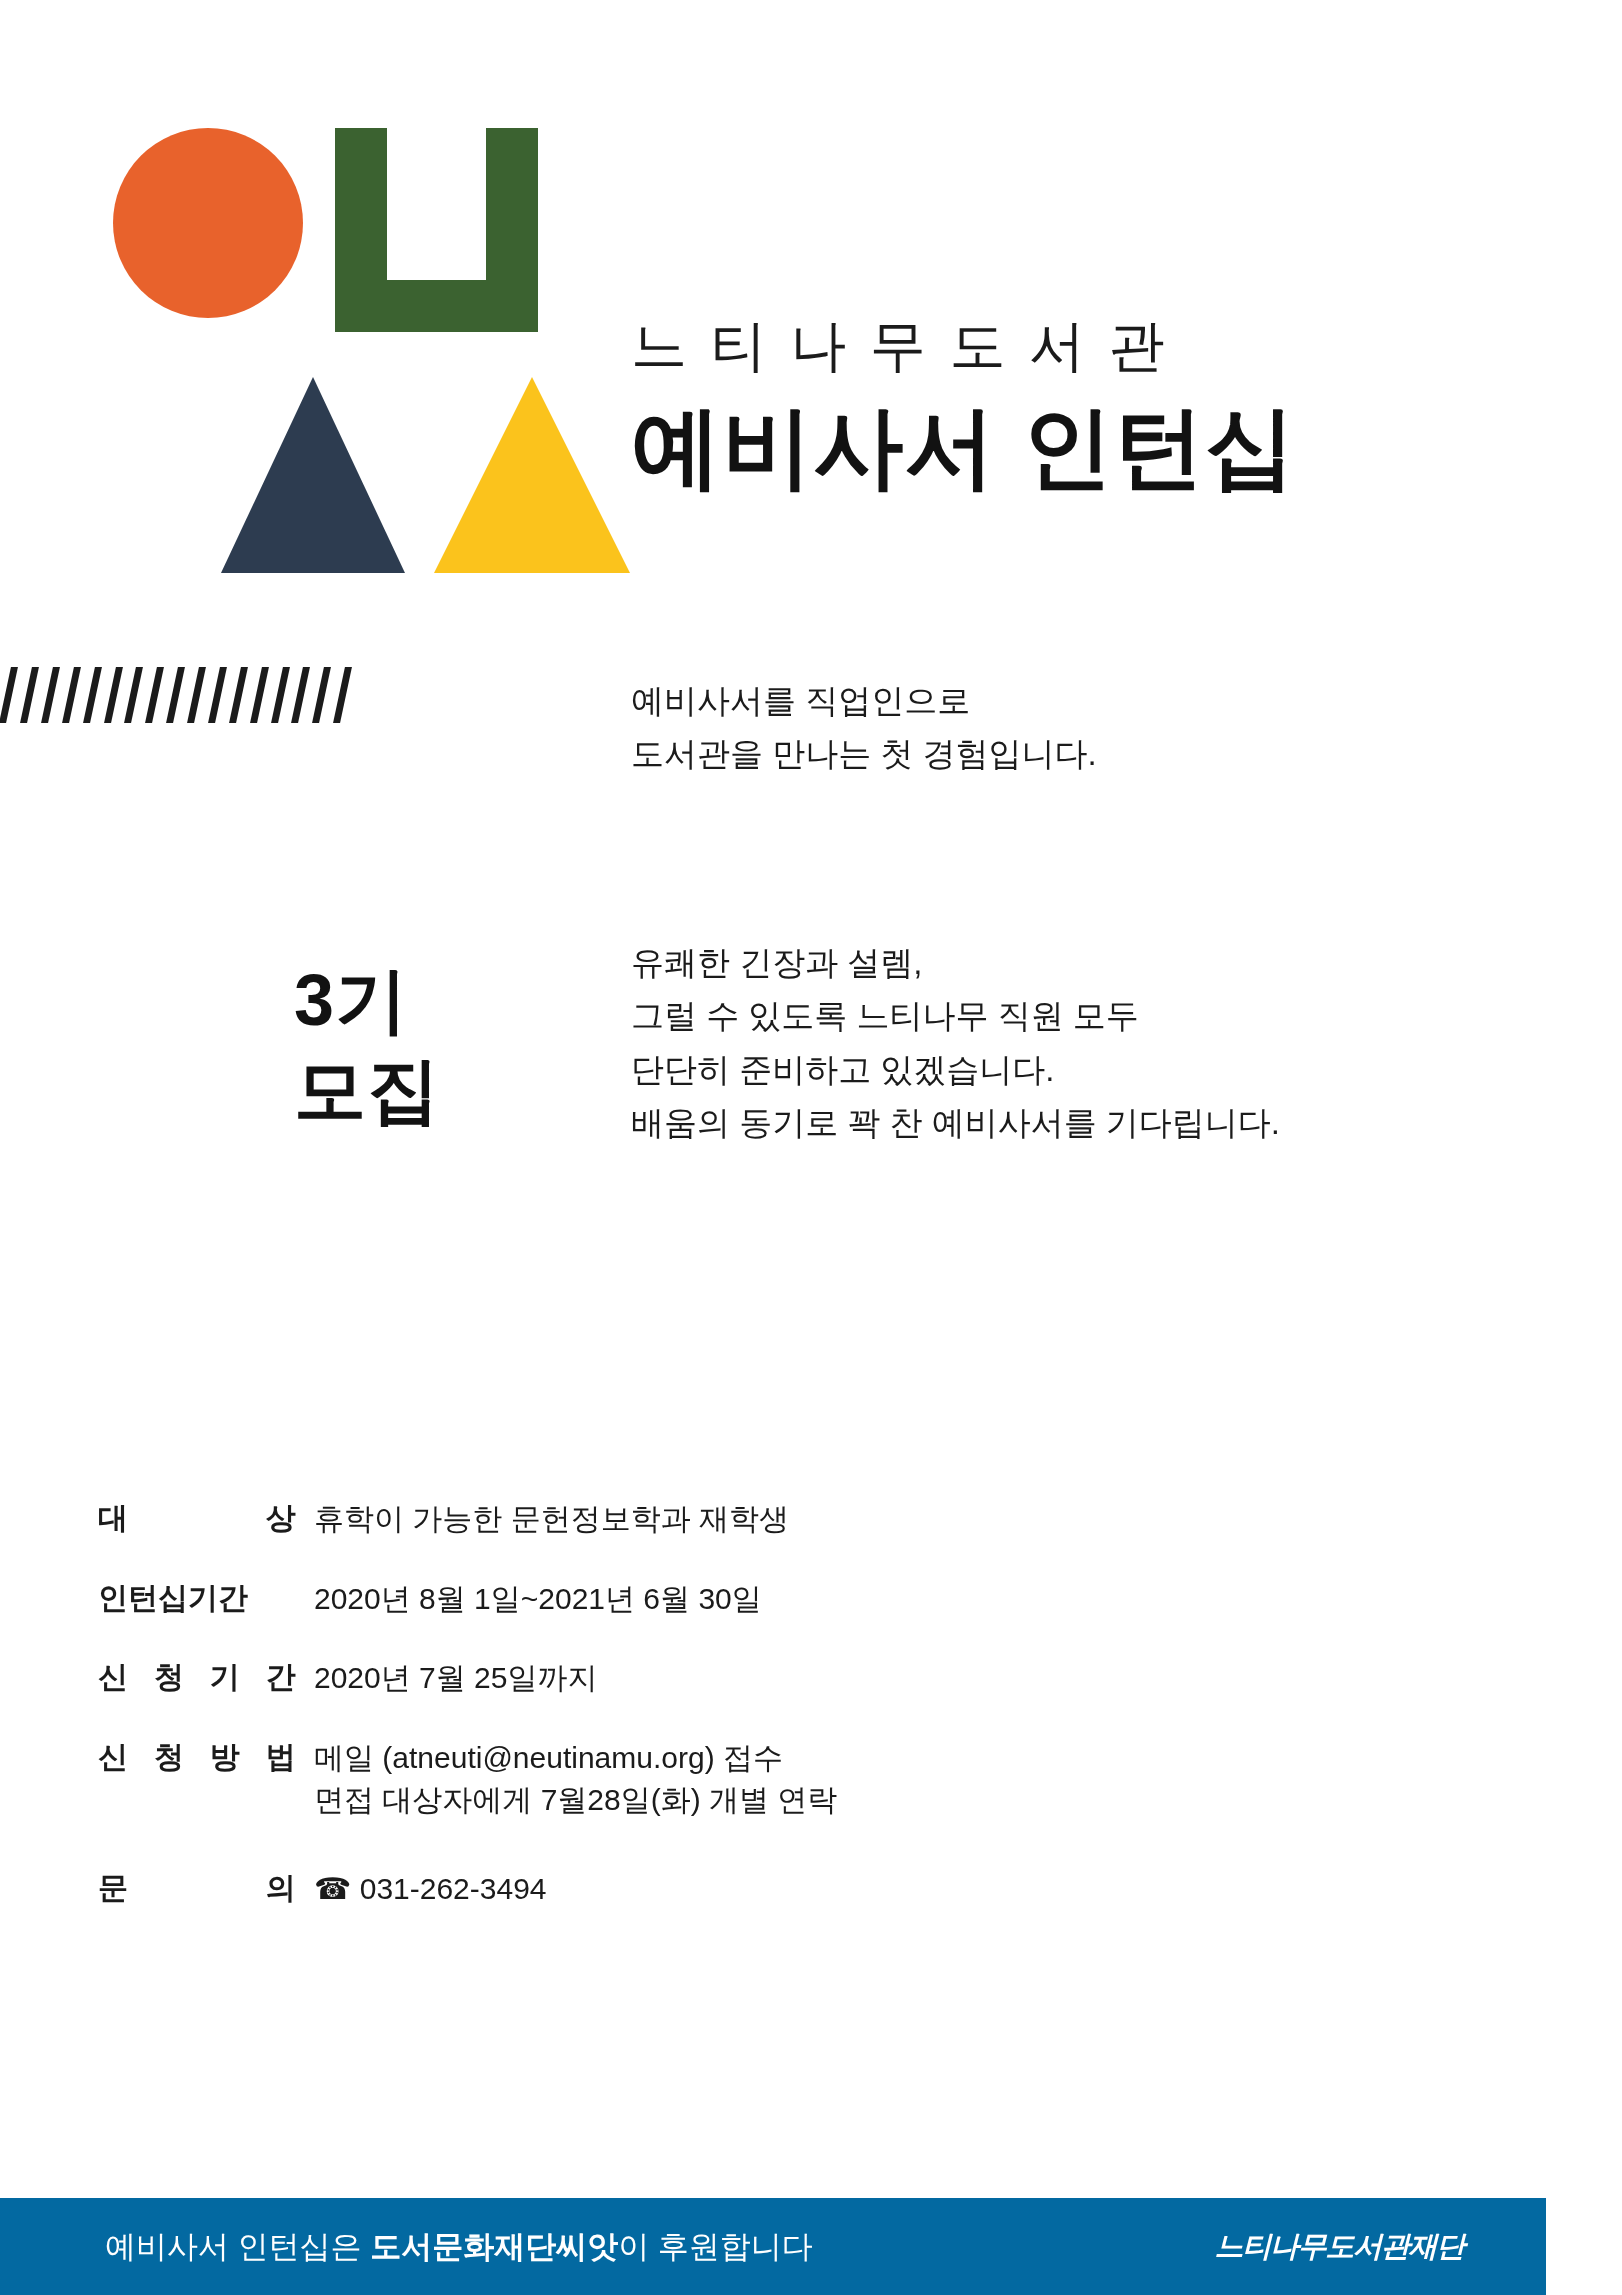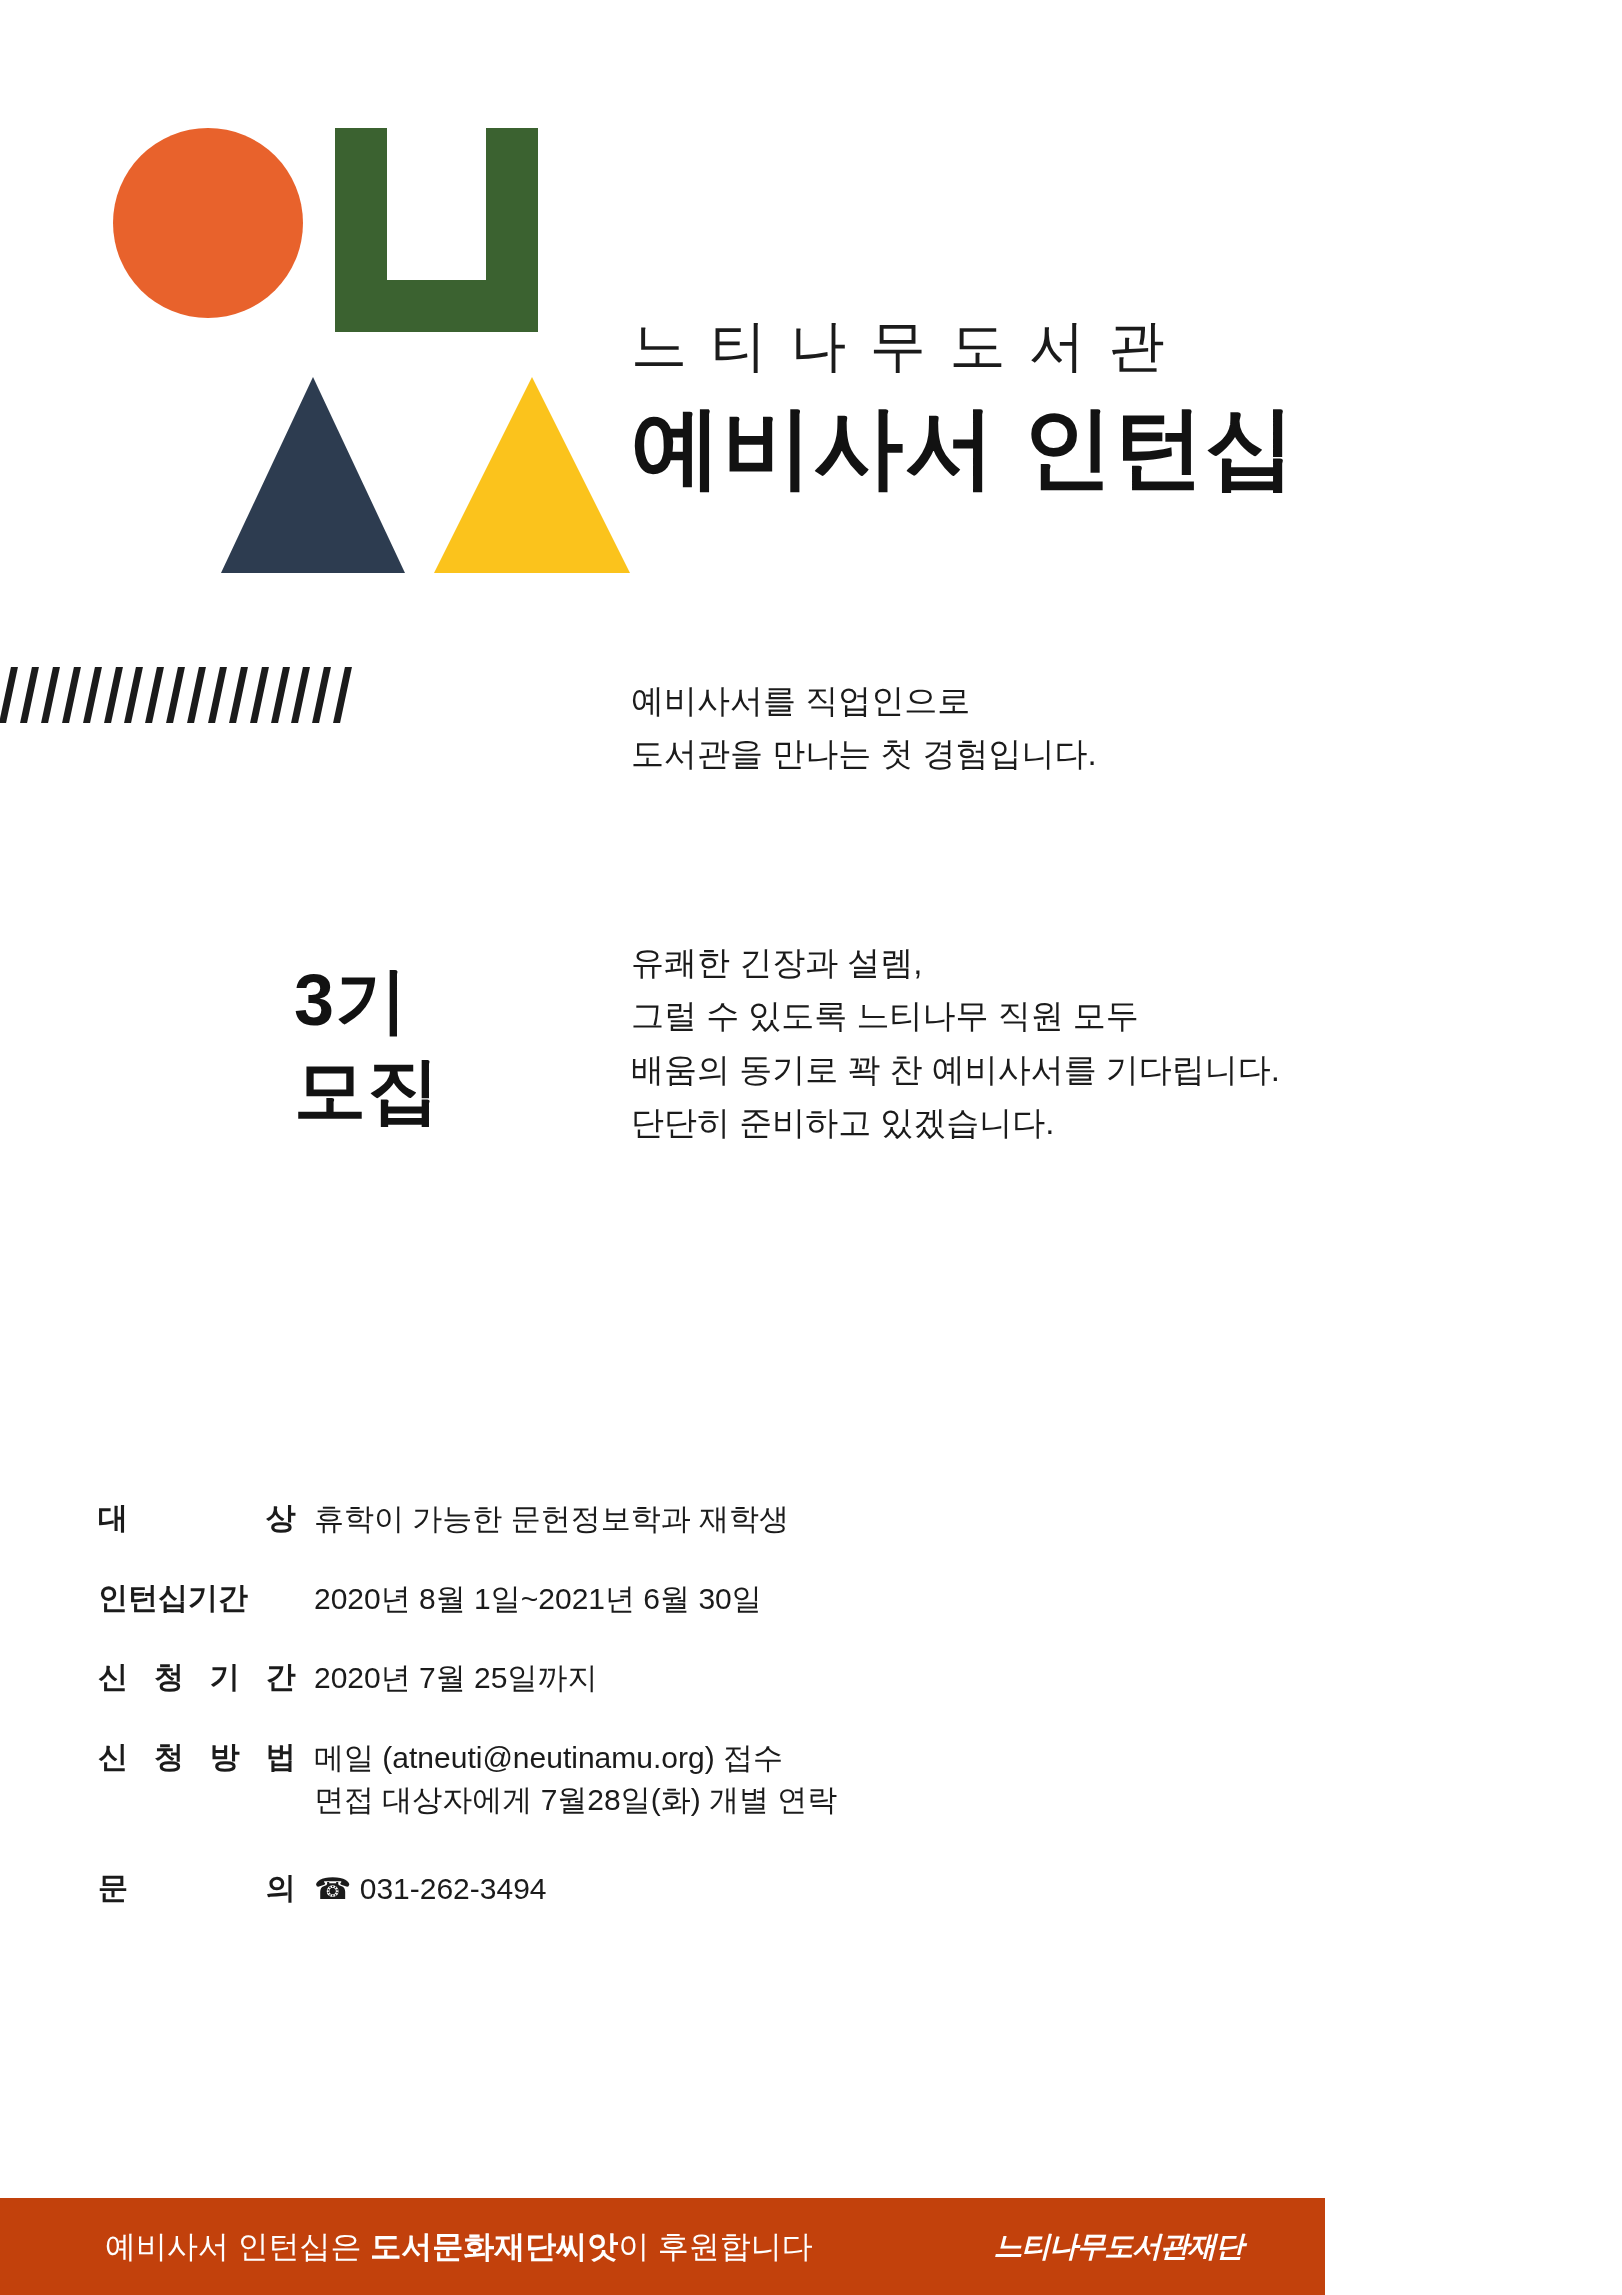--- a/index.html
+++ b/index.html
@@ -196,23 +196,23 @@
     color: #1b1b1b;
     line-height: 1.42;
   }
   .row-gap-large { margin-bottom: 46px; }
 
   
   #footer-bar {
     position: absolute;
     left: 0;
     bottom: 0;
-    width: 1325px;
+    width: 1546px;
     height: 97px;
-    background: #c2410c;
+    background: #0369a1;
     display: flex;
     align-items: center;
     margin-top: 27px;
   }
   #footer-text {
     position: absolute;
     left: 105px;
     font-size: 31px;
     color: #ffffff;
     font-weight: 400;
@@ -270,22 +270,22 @@
 </div>
 
 <div id="intro-1">
   <div>예비사서를 직업인으로</div>
   <div>도서관을 만나는 첫 경험입니다.</div>
 </div>
 
 <div id="intro-2">
   <div>유쾌한 긴장과 설렘,</div>
   <div>그럴 수 있도록 느티나무 직원 모두</div>
+  <div>단단히 준비하고 있겠습니다.</div>
   <div>배움의 동기로 꽉 찬 예비사서를 기다립니다.</div>
-  <div>단단히 준비하고 있겠습니다.</div>
 </div>
 
 <div id="cohort">
   <div>3기</div>
   <div>모집</div>
 </div>
 
 <div id="details">
 
   <div class="detail-row">

